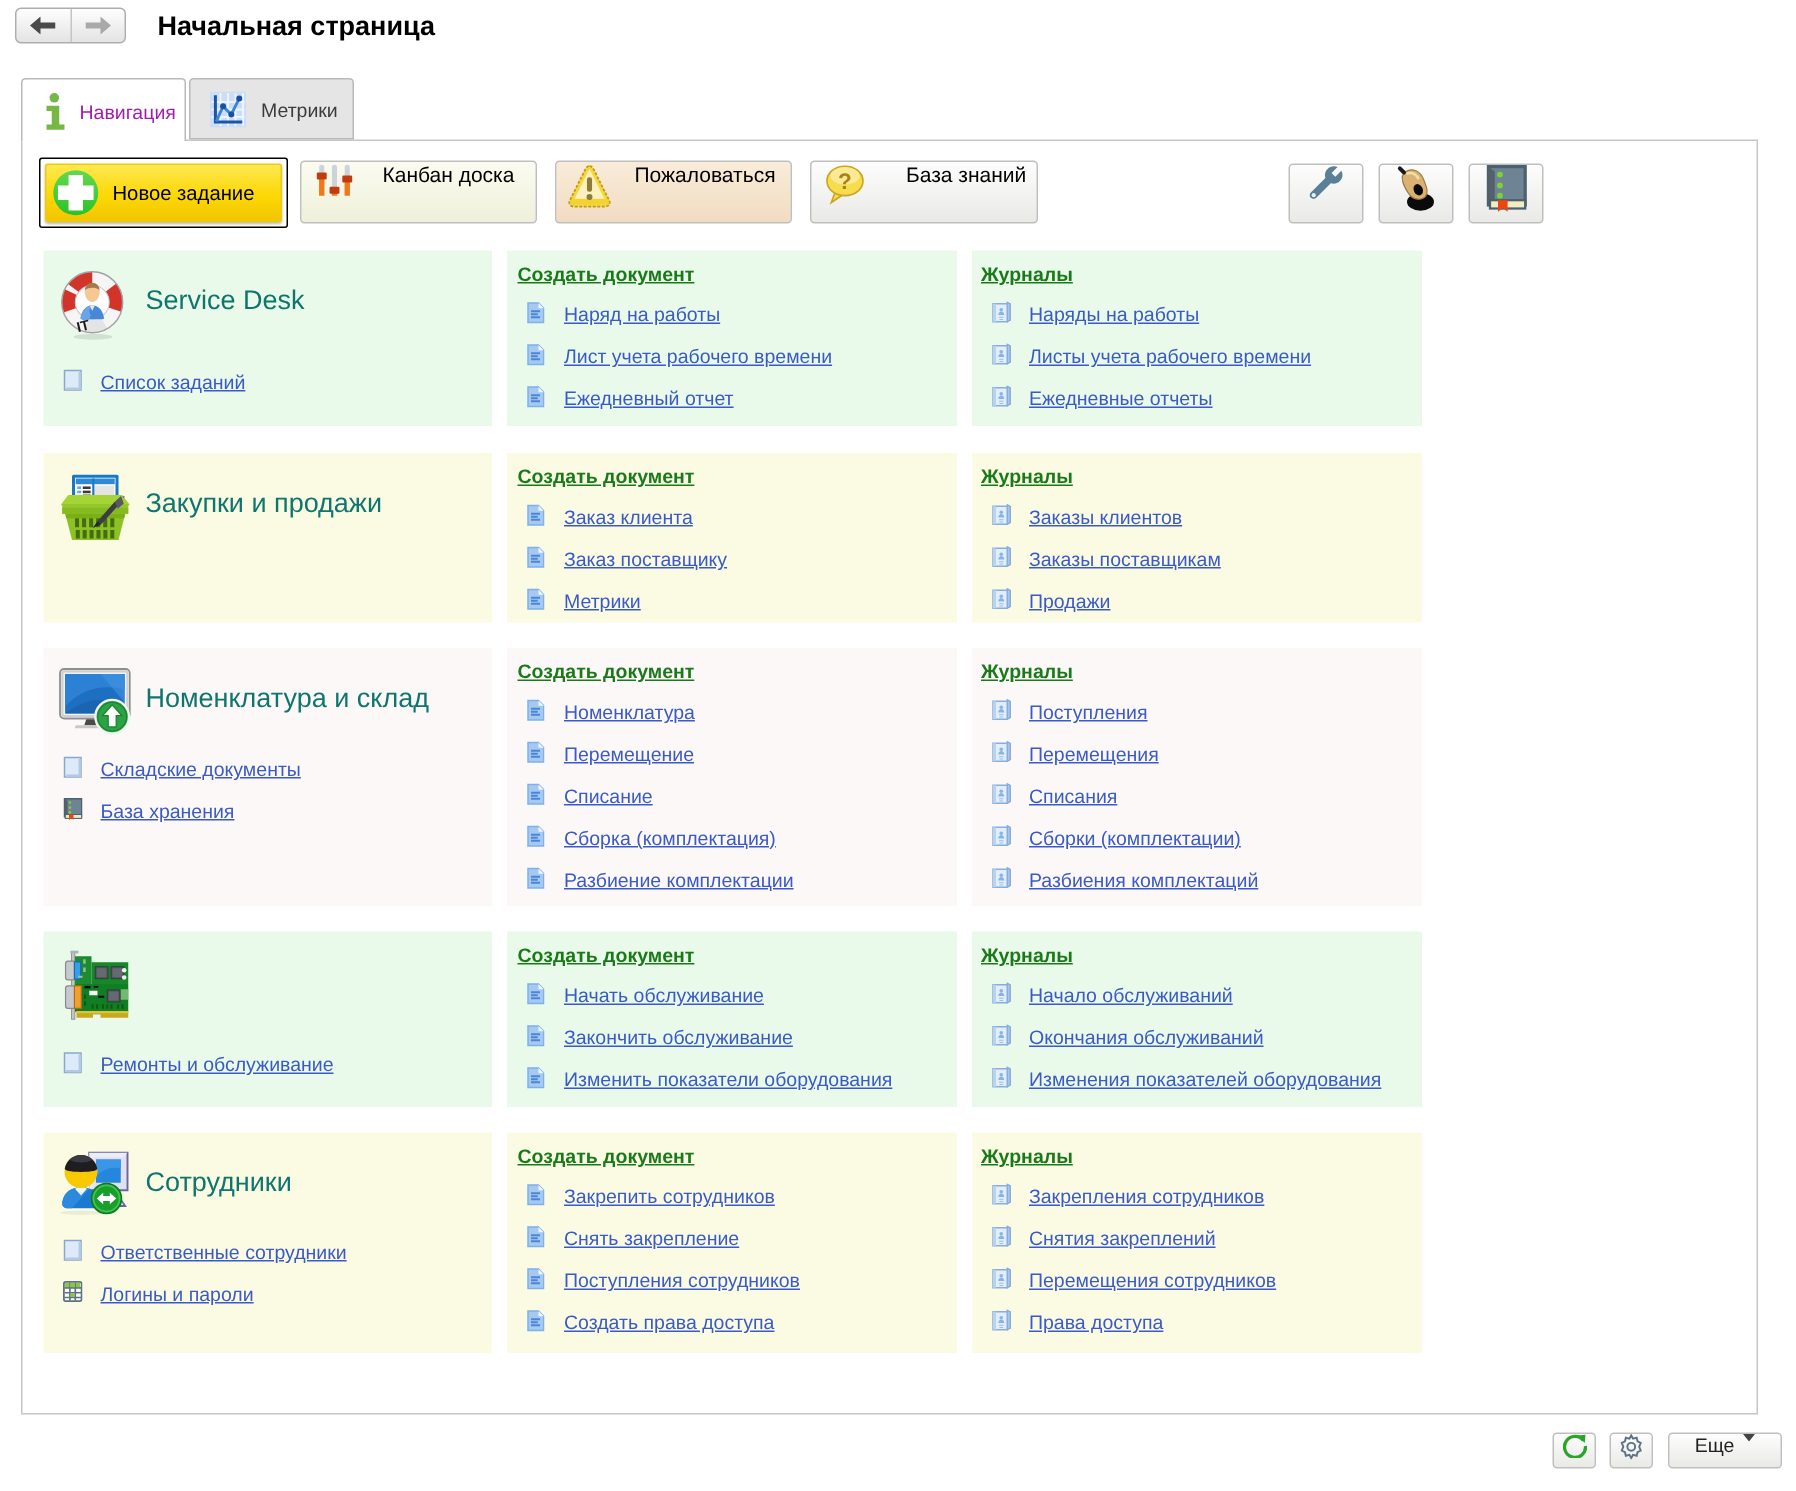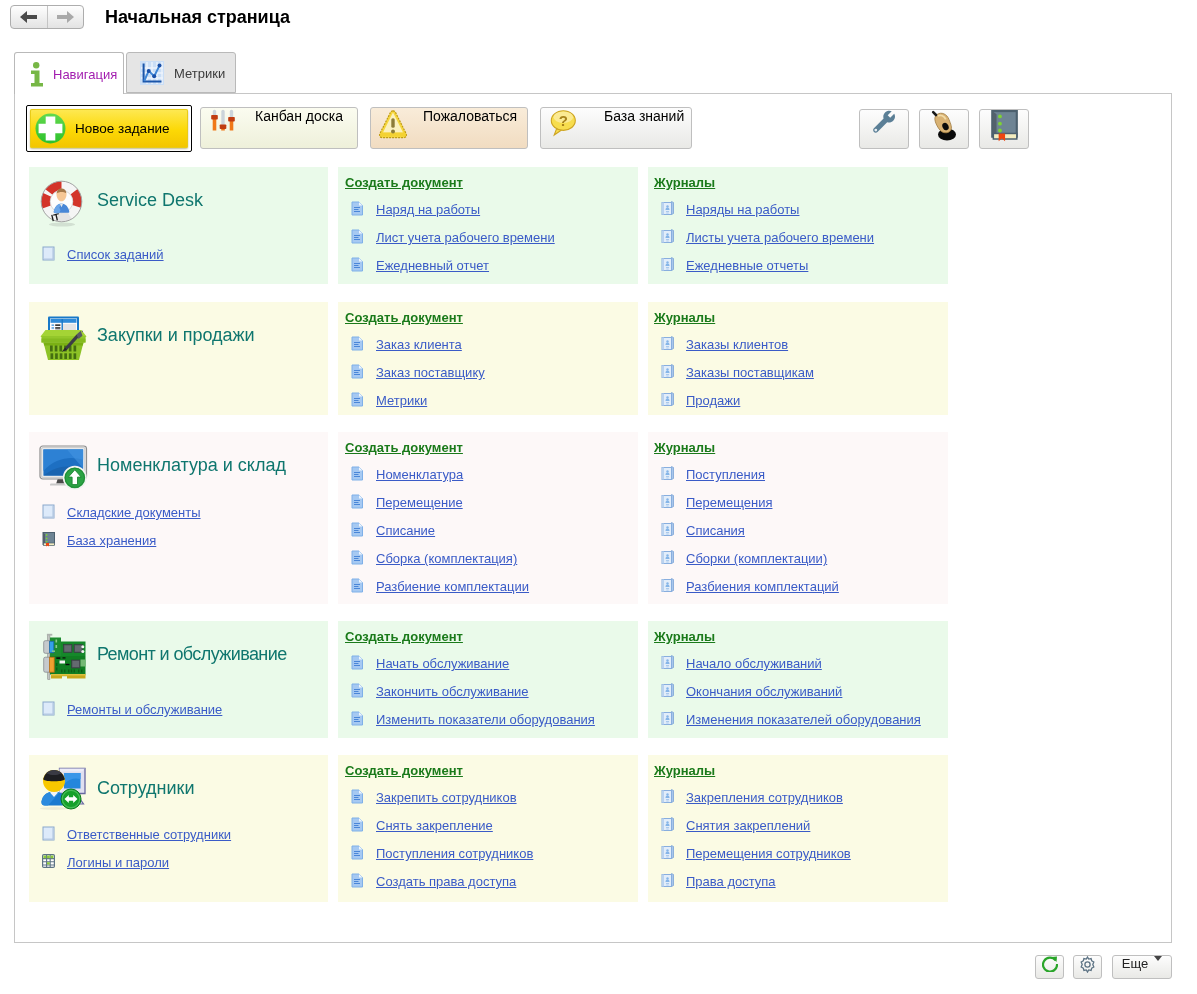--- a/index.html
+++ b/index.html
@@ -445,21 +445,20 @@
           <rect x="31.8" y="36.5" width="1.4" height="3"></rect>
           <rect x="34.6" y="36.5" width="1.4" height="3"></rect>
           <rect x="39" y="36.5" width="1.4" height="3"></rect>
           <rect x="42" y="36.5" width="1.4" height="3"></rect>
           <rect x="17" y="30" width="1.4" height="3"></rect>
           <rect x="17" y="34.5" width="1.4" height="3"></rect>
         </g>
         <path d="M12 41h34.5v4.5H28v-2.2h-5v2.2H12z" fill="#c8a81c"></path>
         <path d="M12 41h34.5v1.5H12z" fill="#dcc040"></path>
       </svg></div>
-<div class="ttl" style="top:23px;letter-spacing:-0.6px">Ремонт и обслуживание</div>
 <div class="abs" style="left:13px;top:80px"><svg width="13" height="15" viewBox="0 0 13 15">
         <rect x="1" y="1" width="11" height="13" fill="#ddeafa" stroke="#8aa8cc" stroke-width="1"></rect>
         <path d="M2 13.2h10M11.2 2v12" stroke="#b4c8e2" stroke-width="1.6" fill="none"></path>
       </svg></div>
 <a class="abs" style="left:38px;top:81px">Ремонты и обслуживание</a>
 </div>
 <div class="blk" style="left:338px;top:621px;width:300px;height:117px;background:#eafaea">
 <div class="hdr abs" style="left:7px;top:8px">Создать документ</div>
 <div class="abs" style="left:13px;top:34px"><svg width="12" height="15" viewBox="0 0 12 15">
         <path d="M1 1h7l3.5 3.5V14H1z" fill="#a6c9f2" stroke="#7fb0e8" stroke-width="1"></path>
@@ -612,17 +611,17 @@
       <path d="M13.6 4.4A7 7 0 1 0 15 8" fill="none" stroke="#2aa52a" stroke-width="2.2"></path>
       <path d="M9.5 1l5.5-.5L14.5 6z" fill="#2aa52a"></path>
     </svg>
   </div>
 <div class="btn" style="left:1073px;top:955px;width:29px;height:24px">
 <svg width="17" height="17" viewBox="0 0 17 17">
       <path d="M8.5 1l1.2 2.1 2.4-.6.6 2.4L14.8 6l-1 2.5 1 2.5-2.1 1.1-.6 2.4-2.4-.6L8.5 16l-1.2-2.1-2.4.6-.6-2.4L2.2 11l1-2.5-1-2.5 2.1-1.1.6-2.4 2.4.6z" fill="none" stroke="#5d7384" stroke-width="1.3"></path>
       <circle cx="8.5" cy="8.5" r="2.6" fill="none" stroke="#5d7384" stroke-width="1.3"></circle>
     </svg>
   </div>
-<div class="btn" style="left:1112px;top:955px;width:60px;height:24px">
+<div class="btn" style="left:1112px;top:955px;width:76px;height:24px">
     <span style="font-size:13px;color:#222">Еще</span>
     <svg style="margin-left:6px" width="8" height="5" viewBox="0 0 8 5">
       <path d="M0 0h8L4 5z" fill="#444"></path>
     </svg>
   </div>
 </body></html>

